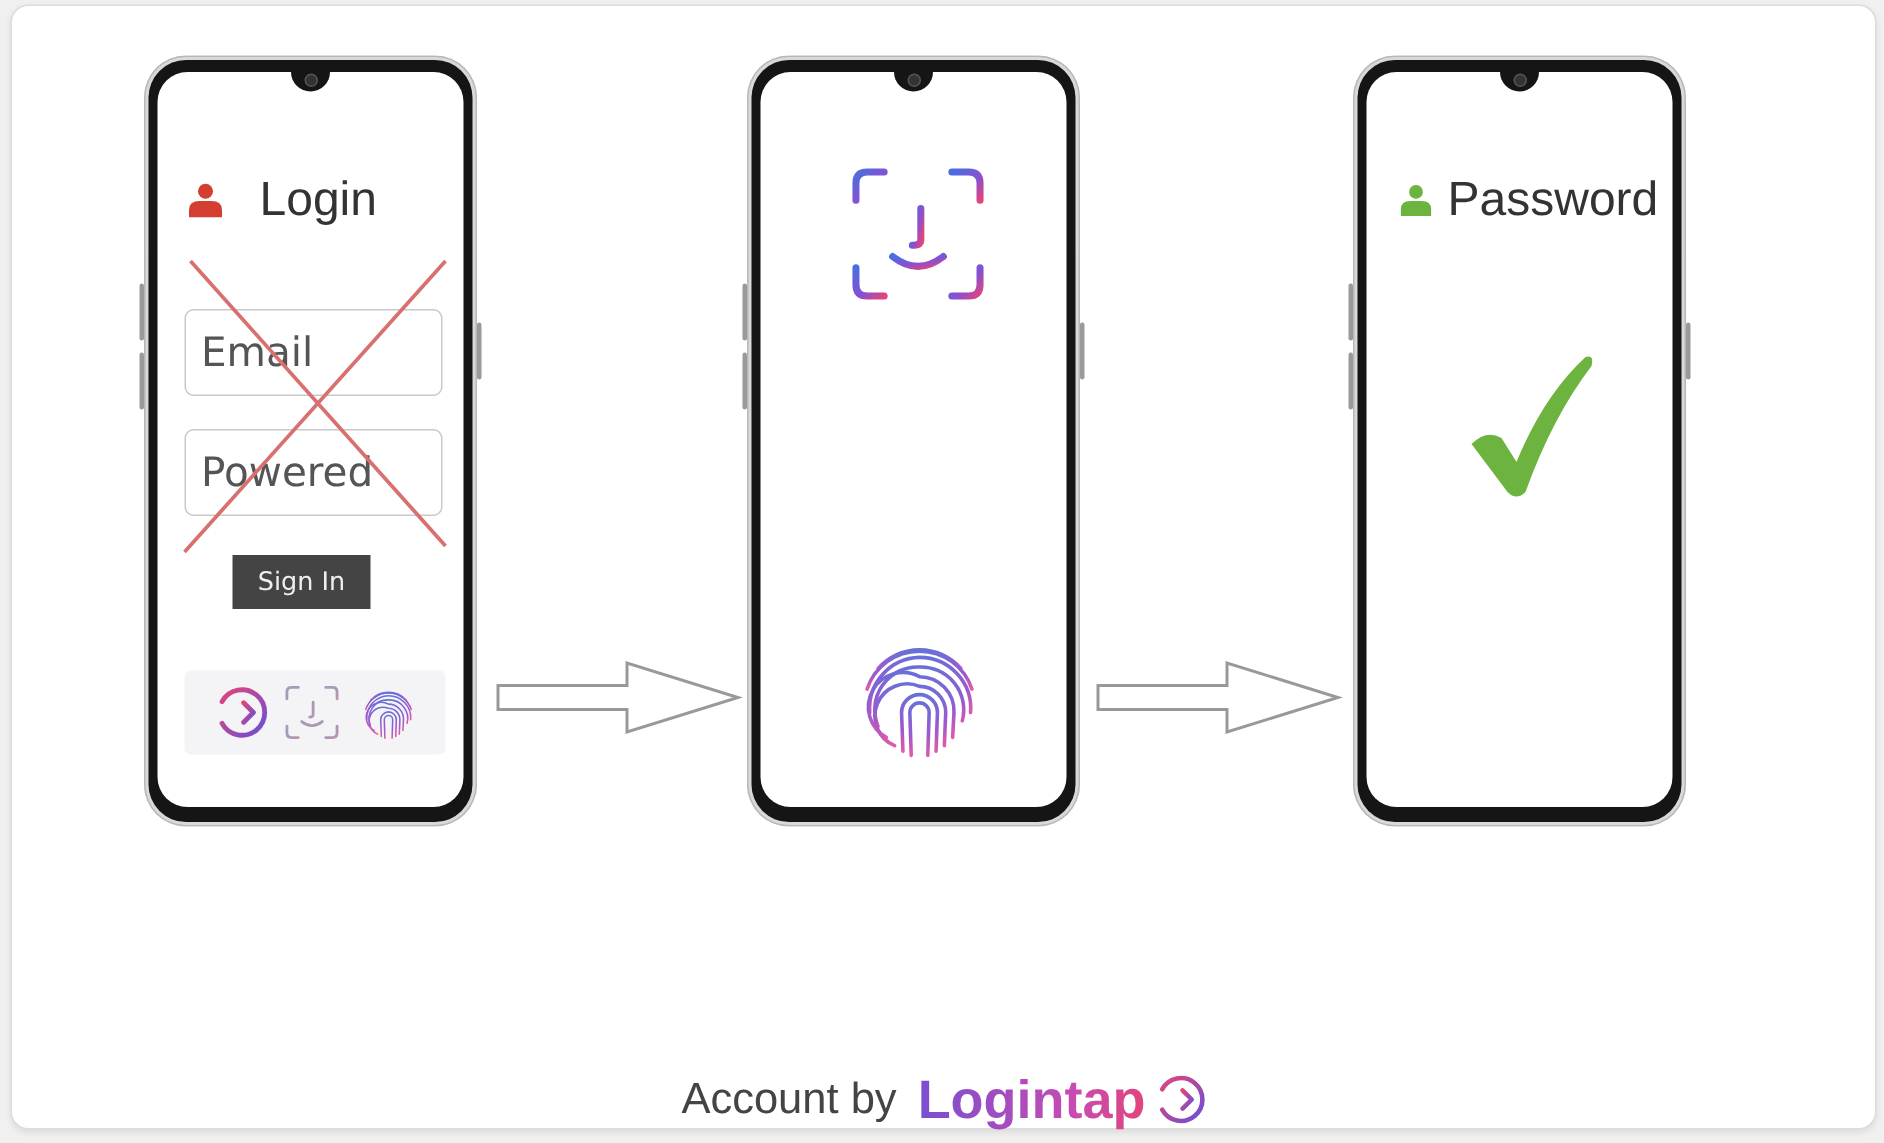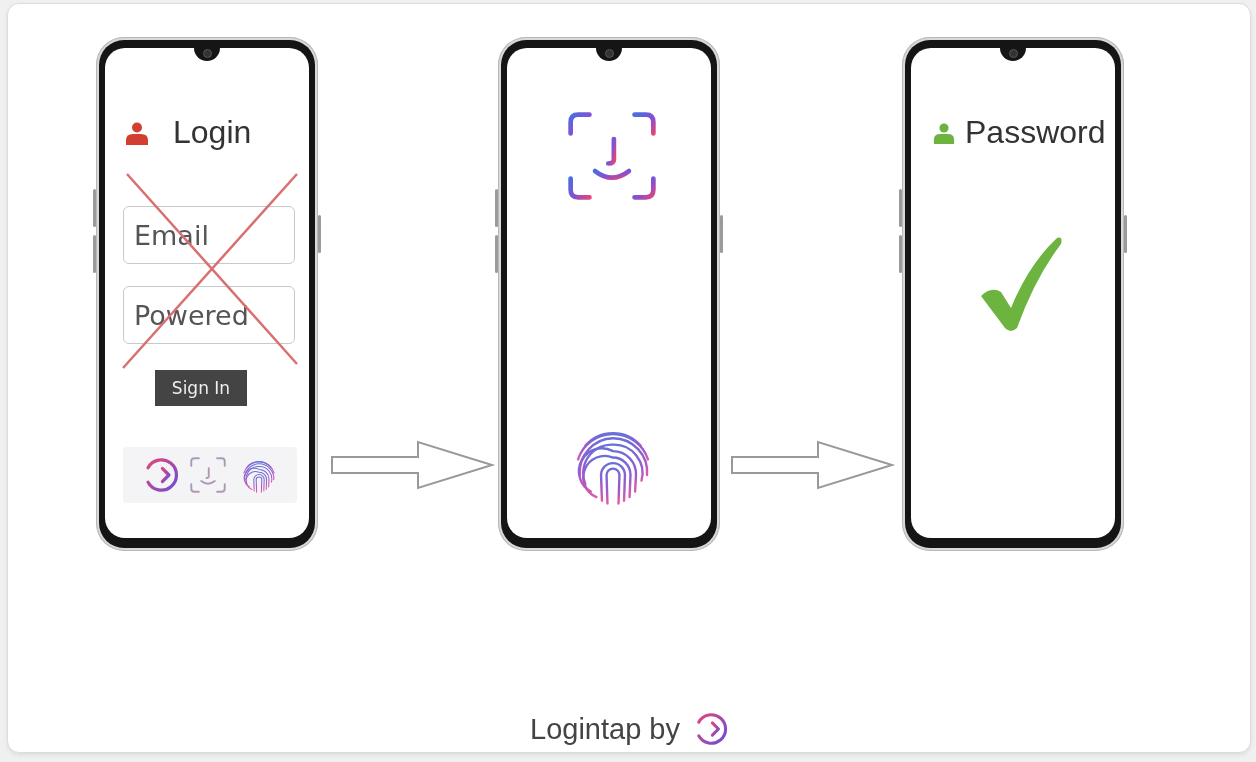--- a/index.html
+++ b/index.html
@@ -200,18 +200,19 @@
         </div>
         <svg width="90" height="100" style="position:absolute; left:66px; top:186px;">
           <path d="M4 62 Q14 52 24 58 L34 74 Q52 30 80 4 Q86 2 84 10 Q58 44 40 94 Q34 100 28 94 Z" fill="#6db33f"></path>
         </svg>
       </div>
       <div class="notch"></div>
     </div>
   </div>
 
   <div class="footer">
-    <span class="powered">Logintap by</span>
+    <span class="powered">Account by</span>
+    <span class="brand">Logintap</span>
     <svg width="34" height="34">
         <use href="#lt"></use>
       </svg>
   </div>
 </div>
 
 </body></html>

